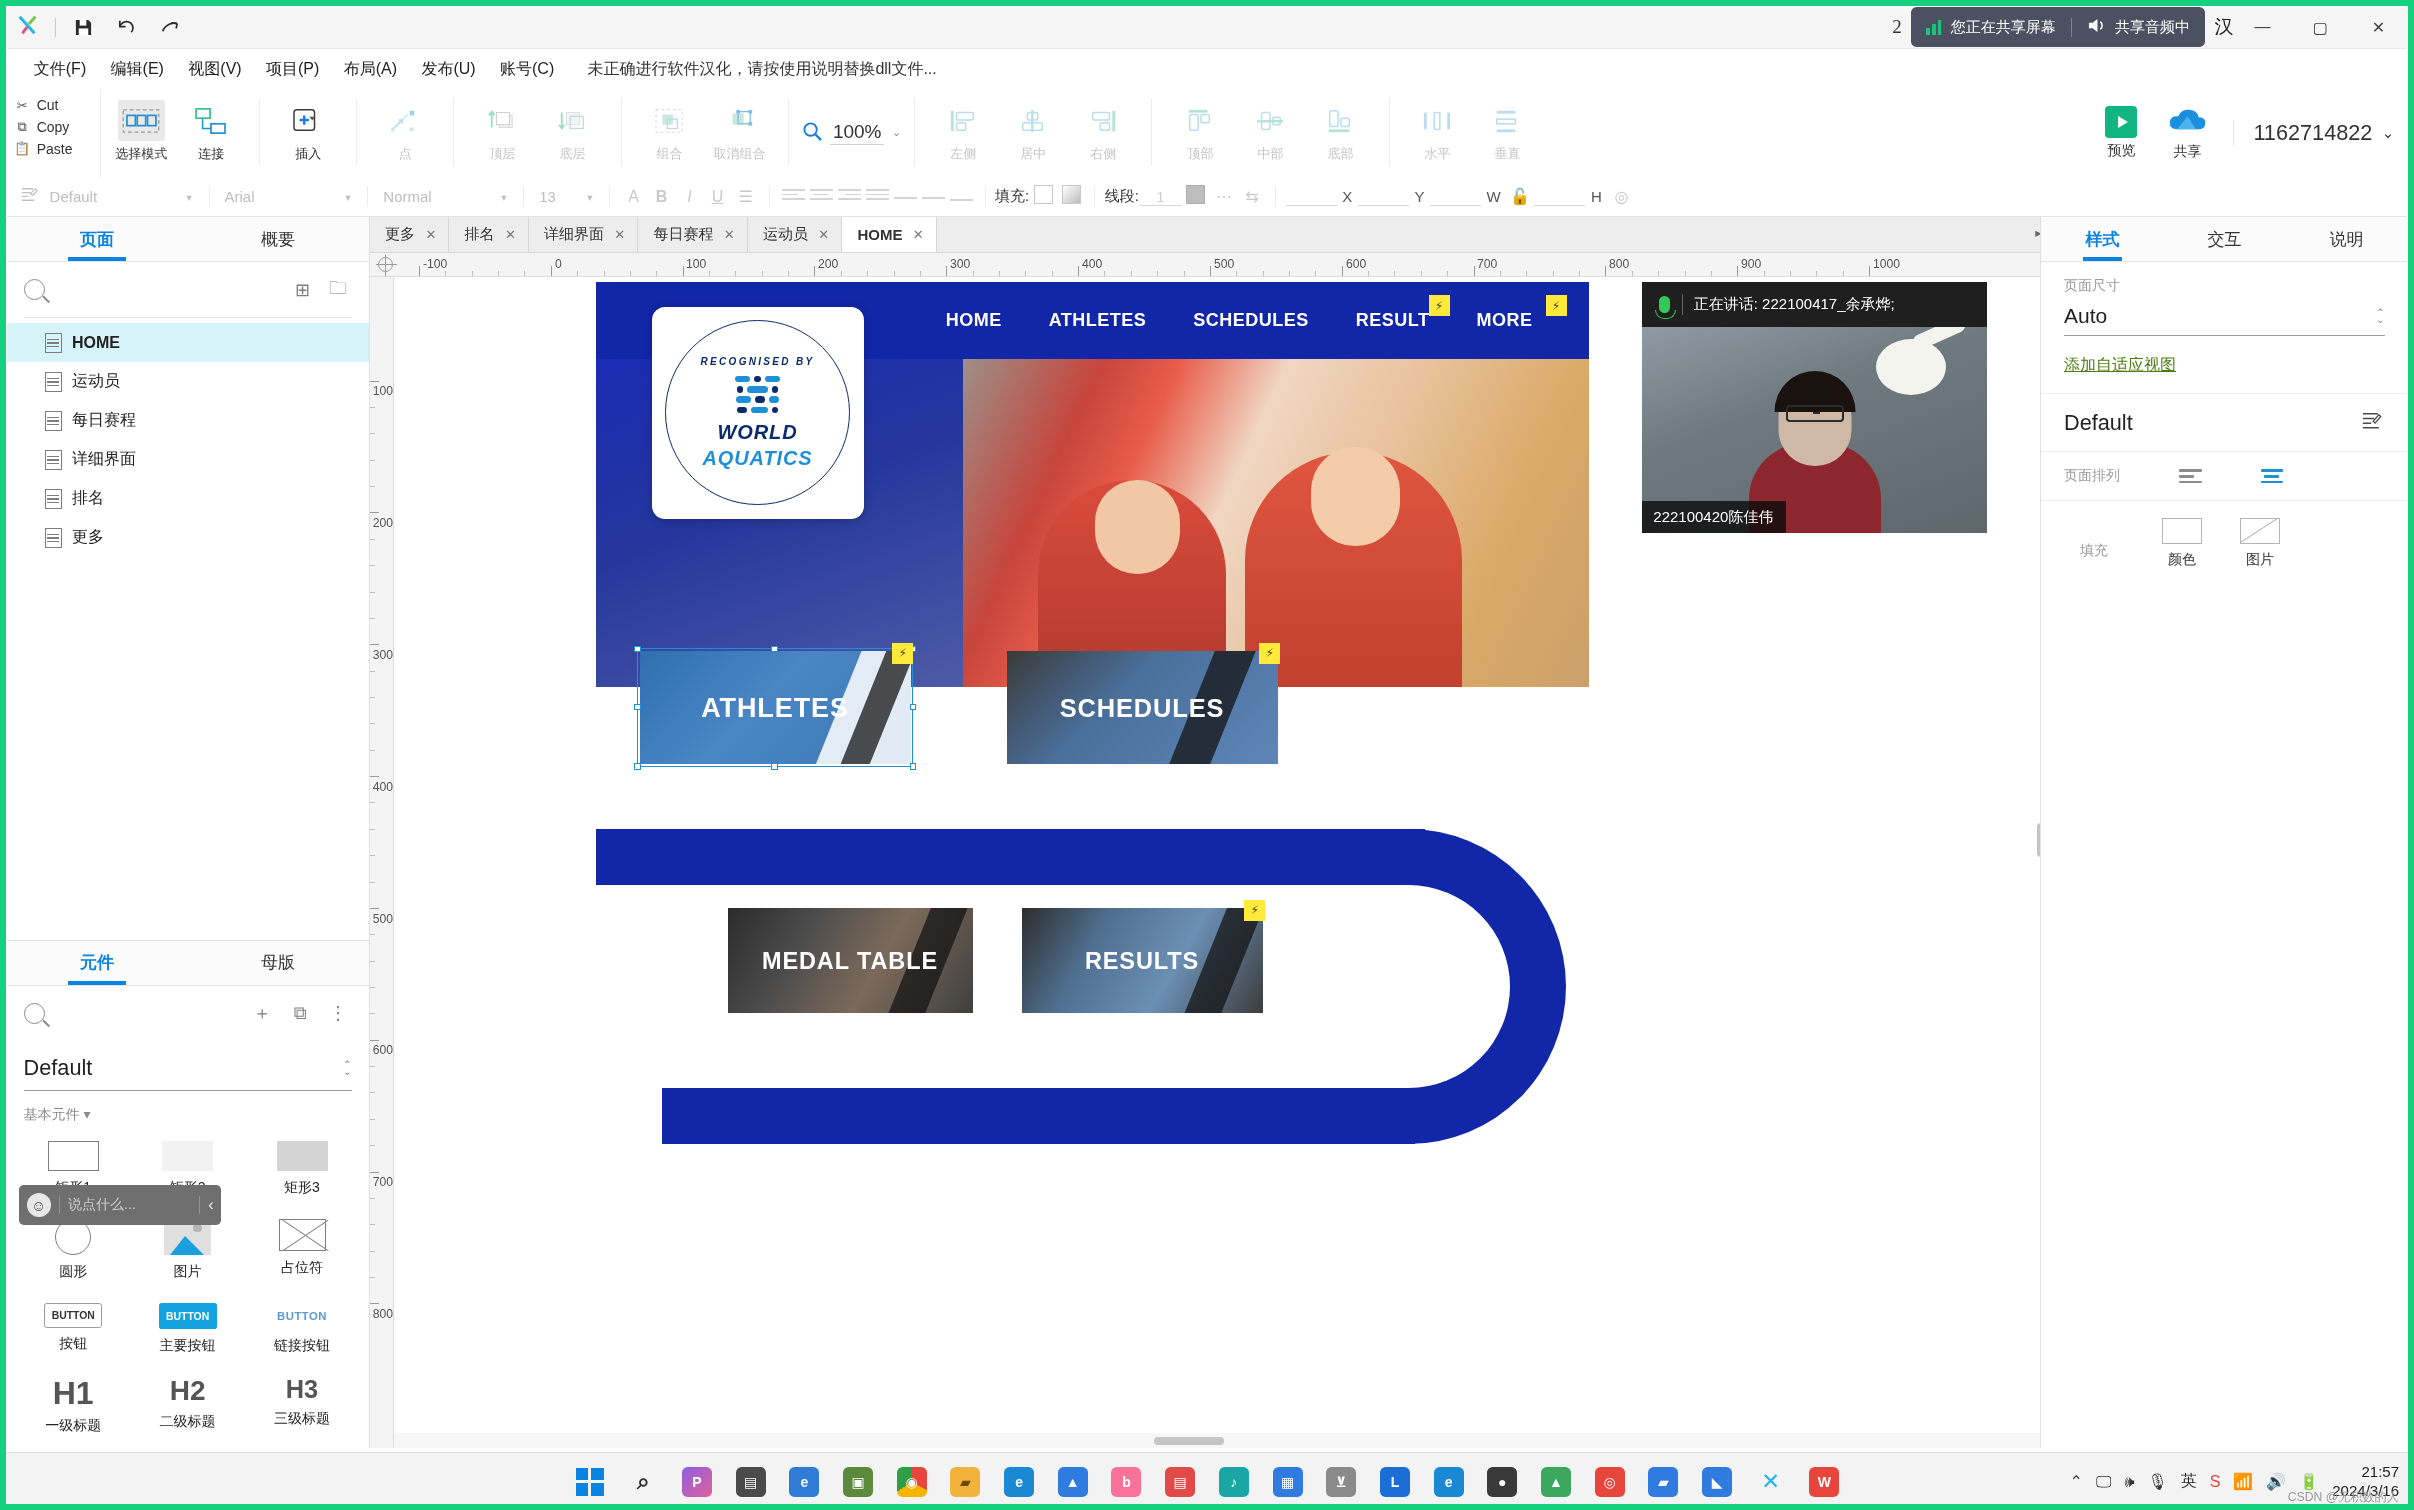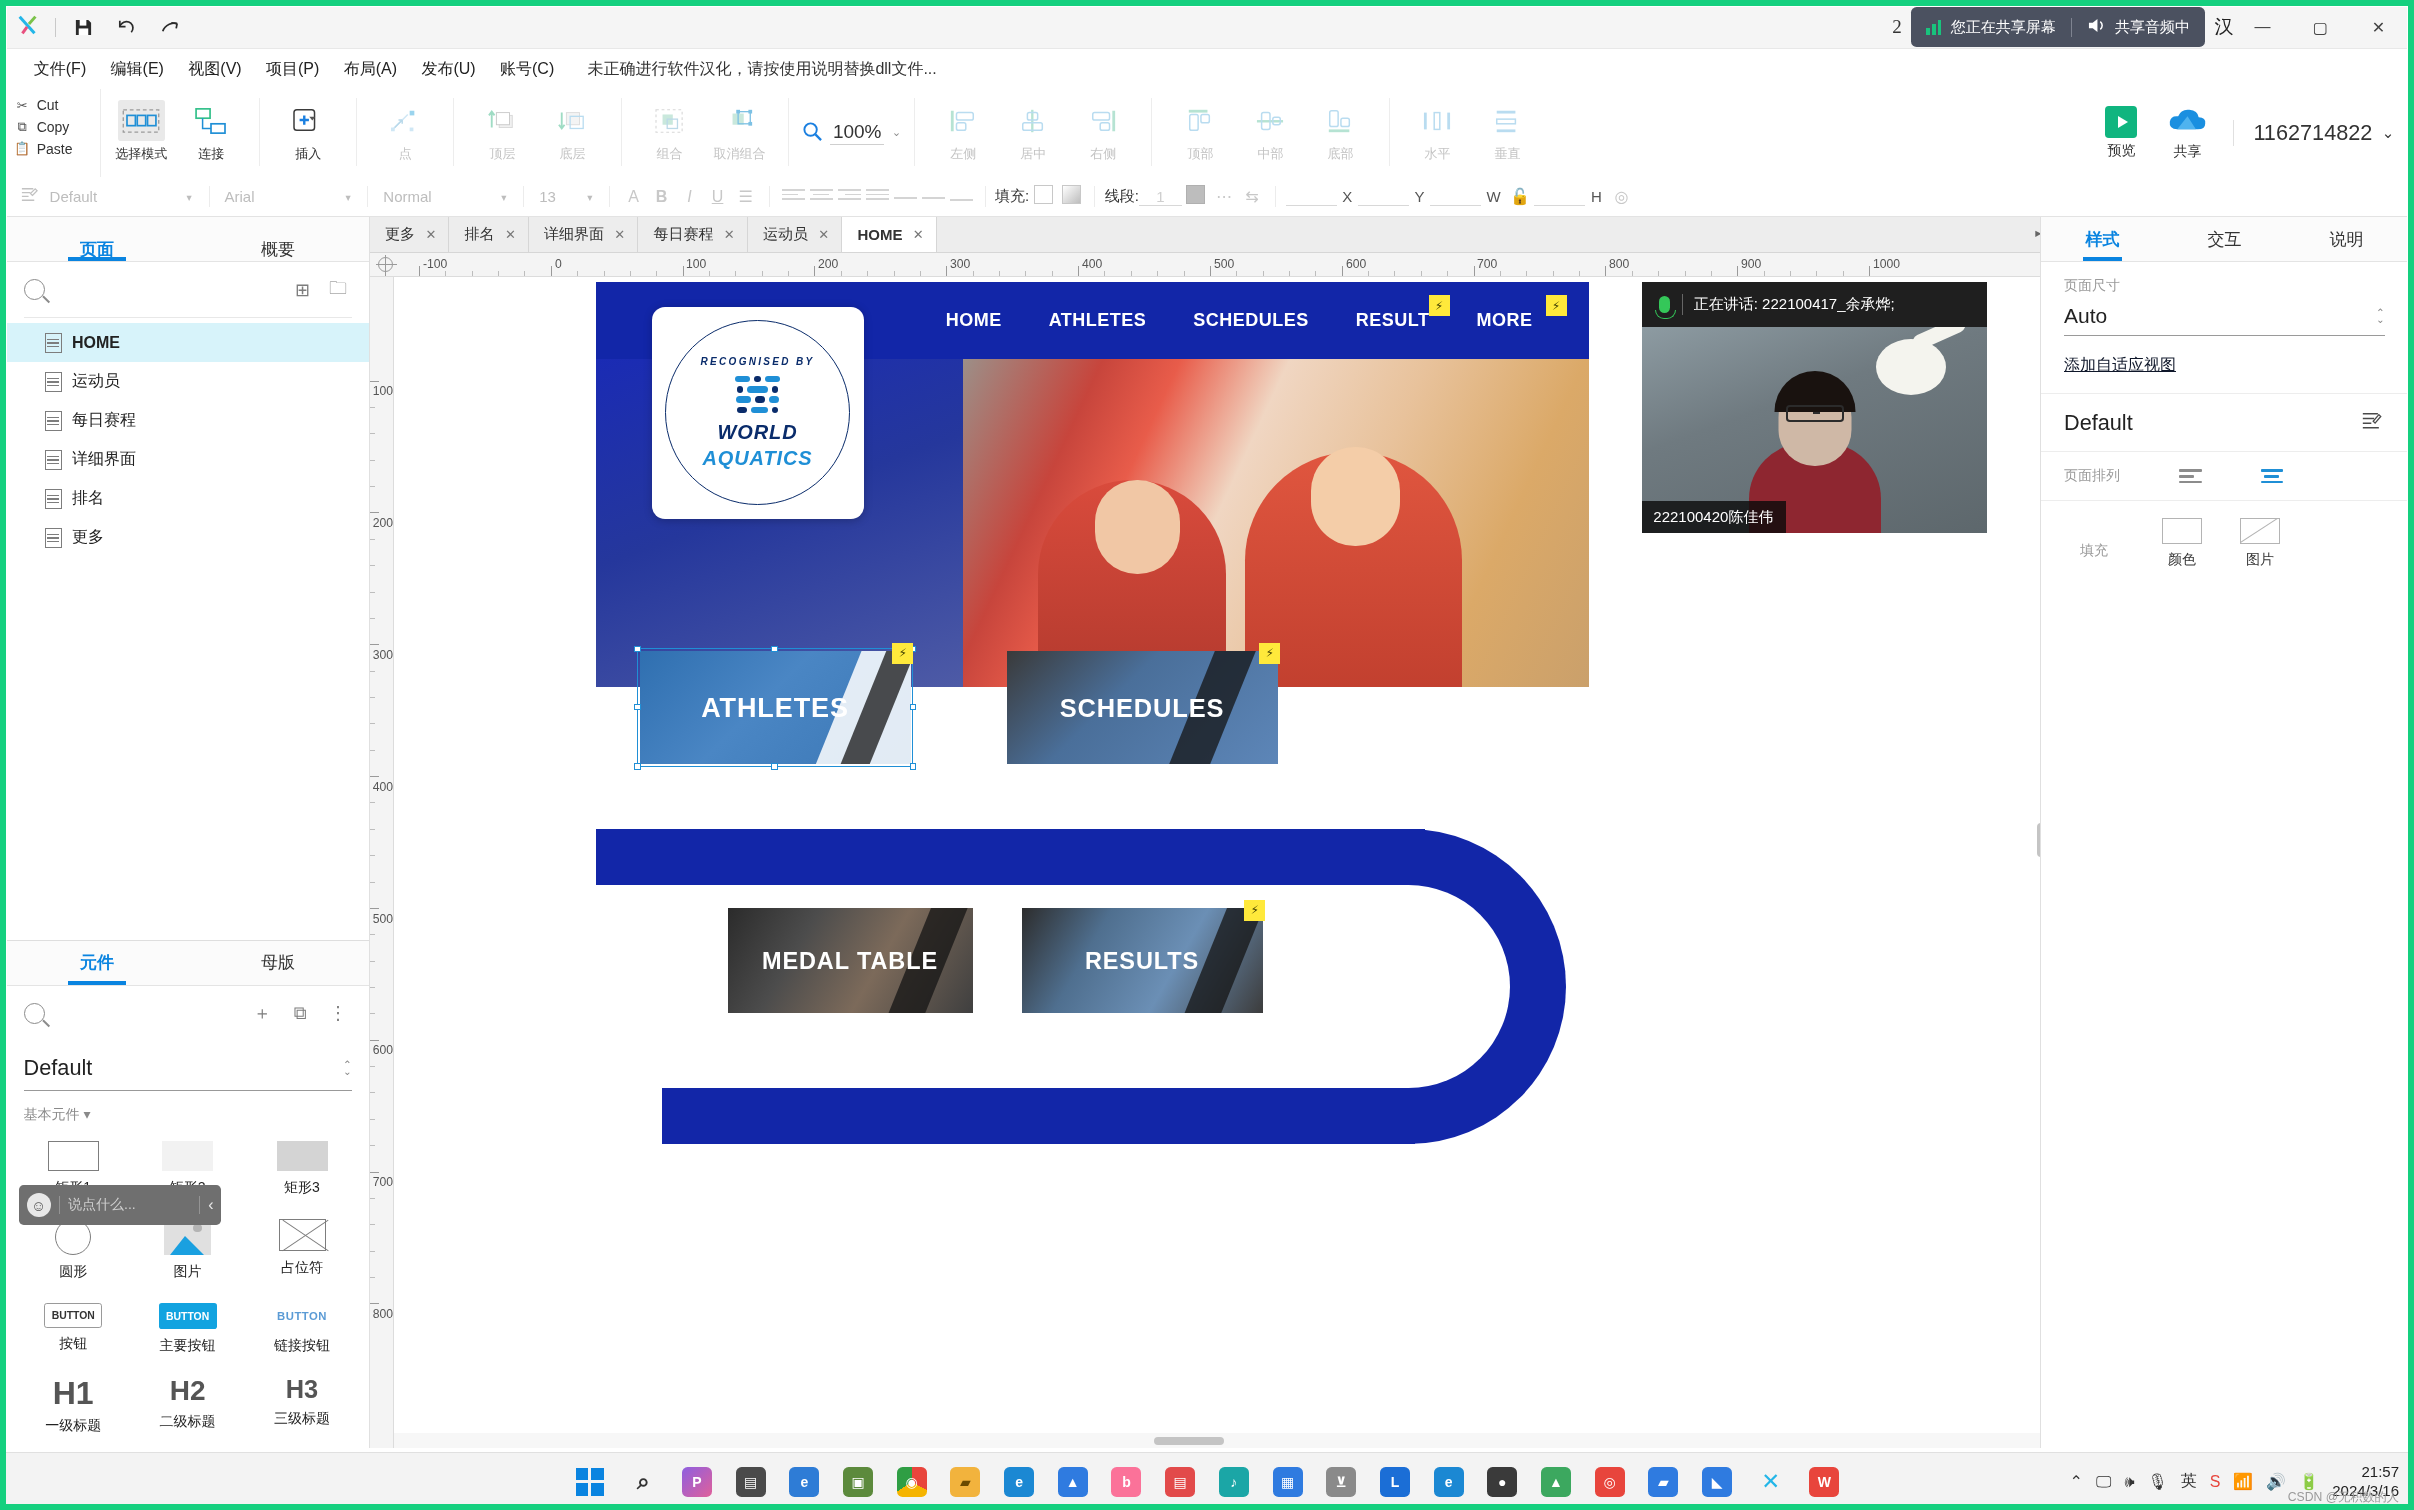--- a/index.html
+++ b/index.html
@@ -76,21 +76,21 @@
   .swatch { width:19px; height:19px; border:0.9px solid #c8c8c8; background:#fff; display:inline-block; }
   .swatch.grad { background:linear-gradient(135deg,#fff 0%, #bdbdbd 100%); }
   .swatch.gray { background:#bdbdbd; border-color:#b0b0b0; }
   .numf { width:43px; border-bottom:0.9px solid #d8d8d8; text-align:center; color:#cfcfcf; }
   .xyf { width:51px; border-bottom:0.9px solid #d8d8d8; height:19px; }
   .xylab { font-size:15px; color:#555; padding:0 5.6px; }
 
   
   .left { position:absolute; left:6.6px; top:217px; width:363px; bottom:62px; background:#fff;
           border-right:0.9px solid #e0e0e0; display:flex; flex-direction:column; }
-  .ptabs { display:flex; height:45px; border-bottom:0.9px solid #e4e4e4; background:#fbfbfb;align-items:flex-end; }
+  .ptabs { display:flex; height:45px; border-bottom:0.9px solid #e4e4e4; background:#fbfbfb; }
   .ptab { flex:1; display:flex; align-items:center; justify-content:center; font-size:17px; color:#333; cursor:pointer; position:relative;}
   .ptab.active { color:#0a84e0; font-weight:700; }
   .ptab.active:after { content:""; position:absolute; bottom:0; left:34%; width:32%; height:3.8px; background:#0a84e0; }
   .psearch { height:55px; display:flex; align-items:center; padding:0 17px; gap:9.4px; }
   .psearch .grow { flex:1; }
   .sicon { width:21px; height:21px; border:1.9px solid #8b8b8b; border-radius:50%; position:relative; }
   .sicon:after { content:""; position:absolute; width:1.9px; height:8.5px; background:#8b8b8b; right:-2.8px; bottom:-4.7px; transform:rotate(-45deg); }
   .mini-btn { font-size:18px; color:#7d7d7d; cursor:pointer; padding:1.9px 4.7px;}
   .prule { height:0.9px; background:#e8e8e8; margin:0 17px; }
   .plist { padding-top:5.6px; overflow:auto; }
@@ -252,21 +252,21 @@
      border:2.8px solid #2b2b2b; border-radius:3.8px; z-index:3; }
   .glasses:after { content:""; position:absolute; left:25.4px; top:4.7px; width:7.5px;height:2.8px;background:#2b2b2b; }
 
   
   .right { position:absolute; right:6.6px; top:217px; width:367px; bottom:62px; background:#fff; border-left:0.9px solid #e0e0e0; }
   .rtabs { display:flex; height:45px; border-bottom:0.9px solid #e4e4e4; background:#fbfbfb; }
   .rsec { padding:15px 22.6px 17px 22.6px; border-bottom:0.9px solid #ededed; }
   .rlab { font-size:14px; color:#9a9a9a; margin-bottom:9.4px; }
   .rfield { display:flex; align-items:center; justify-content:space-between; border-bottom:0.9px solid #9a9a9a;
             font-size:21px; color:#222; padding-bottom:6.6px; }
-  .rlink { display:inline-block; margin-top:19px; font-size:16px; color:#0f172a; text-decoration:underline; cursor:pointer; }
+  .rlink { display:inline-block; margin-top:19px; font-size:16px; color:#4d7c0f; text-decoration:underline; cursor:pointer; }
   .rrow { display:flex; align-items:center; justify-content:space-between; padding:15px 22.6px; border-bottom:0.9px solid #ededed; }
   .rrow .title { font-size:21.7px; color:#222; }
   .rrow2 { display:flex; align-items:center; padding:15px 22.6px; border-bottom:0.9px solid #ededed; gap:59px;}
   .alignbtn { display:inline-flex; flex-direction:column; gap:2.8px; cursor:pointer; }
   .alignbtn i { display:block; height:2.8px; background:#8c8c8c; border-radius:0.9px; }
   .alignbtn.blue i { background:#1f8fd6; }
   .fillrow { display:flex; align-items:flex-start; padding:17px 22.6px; gap:38px; }
   .fillbox { display:flex; flex-direction:column; align-items:center; gap:6.6px; cursor:pointer; }
   .fb { width:40px;height:26px;border:1.4px solid #b4b4b4; }
   .fb.img { position:relative; overflow:hidden; }

